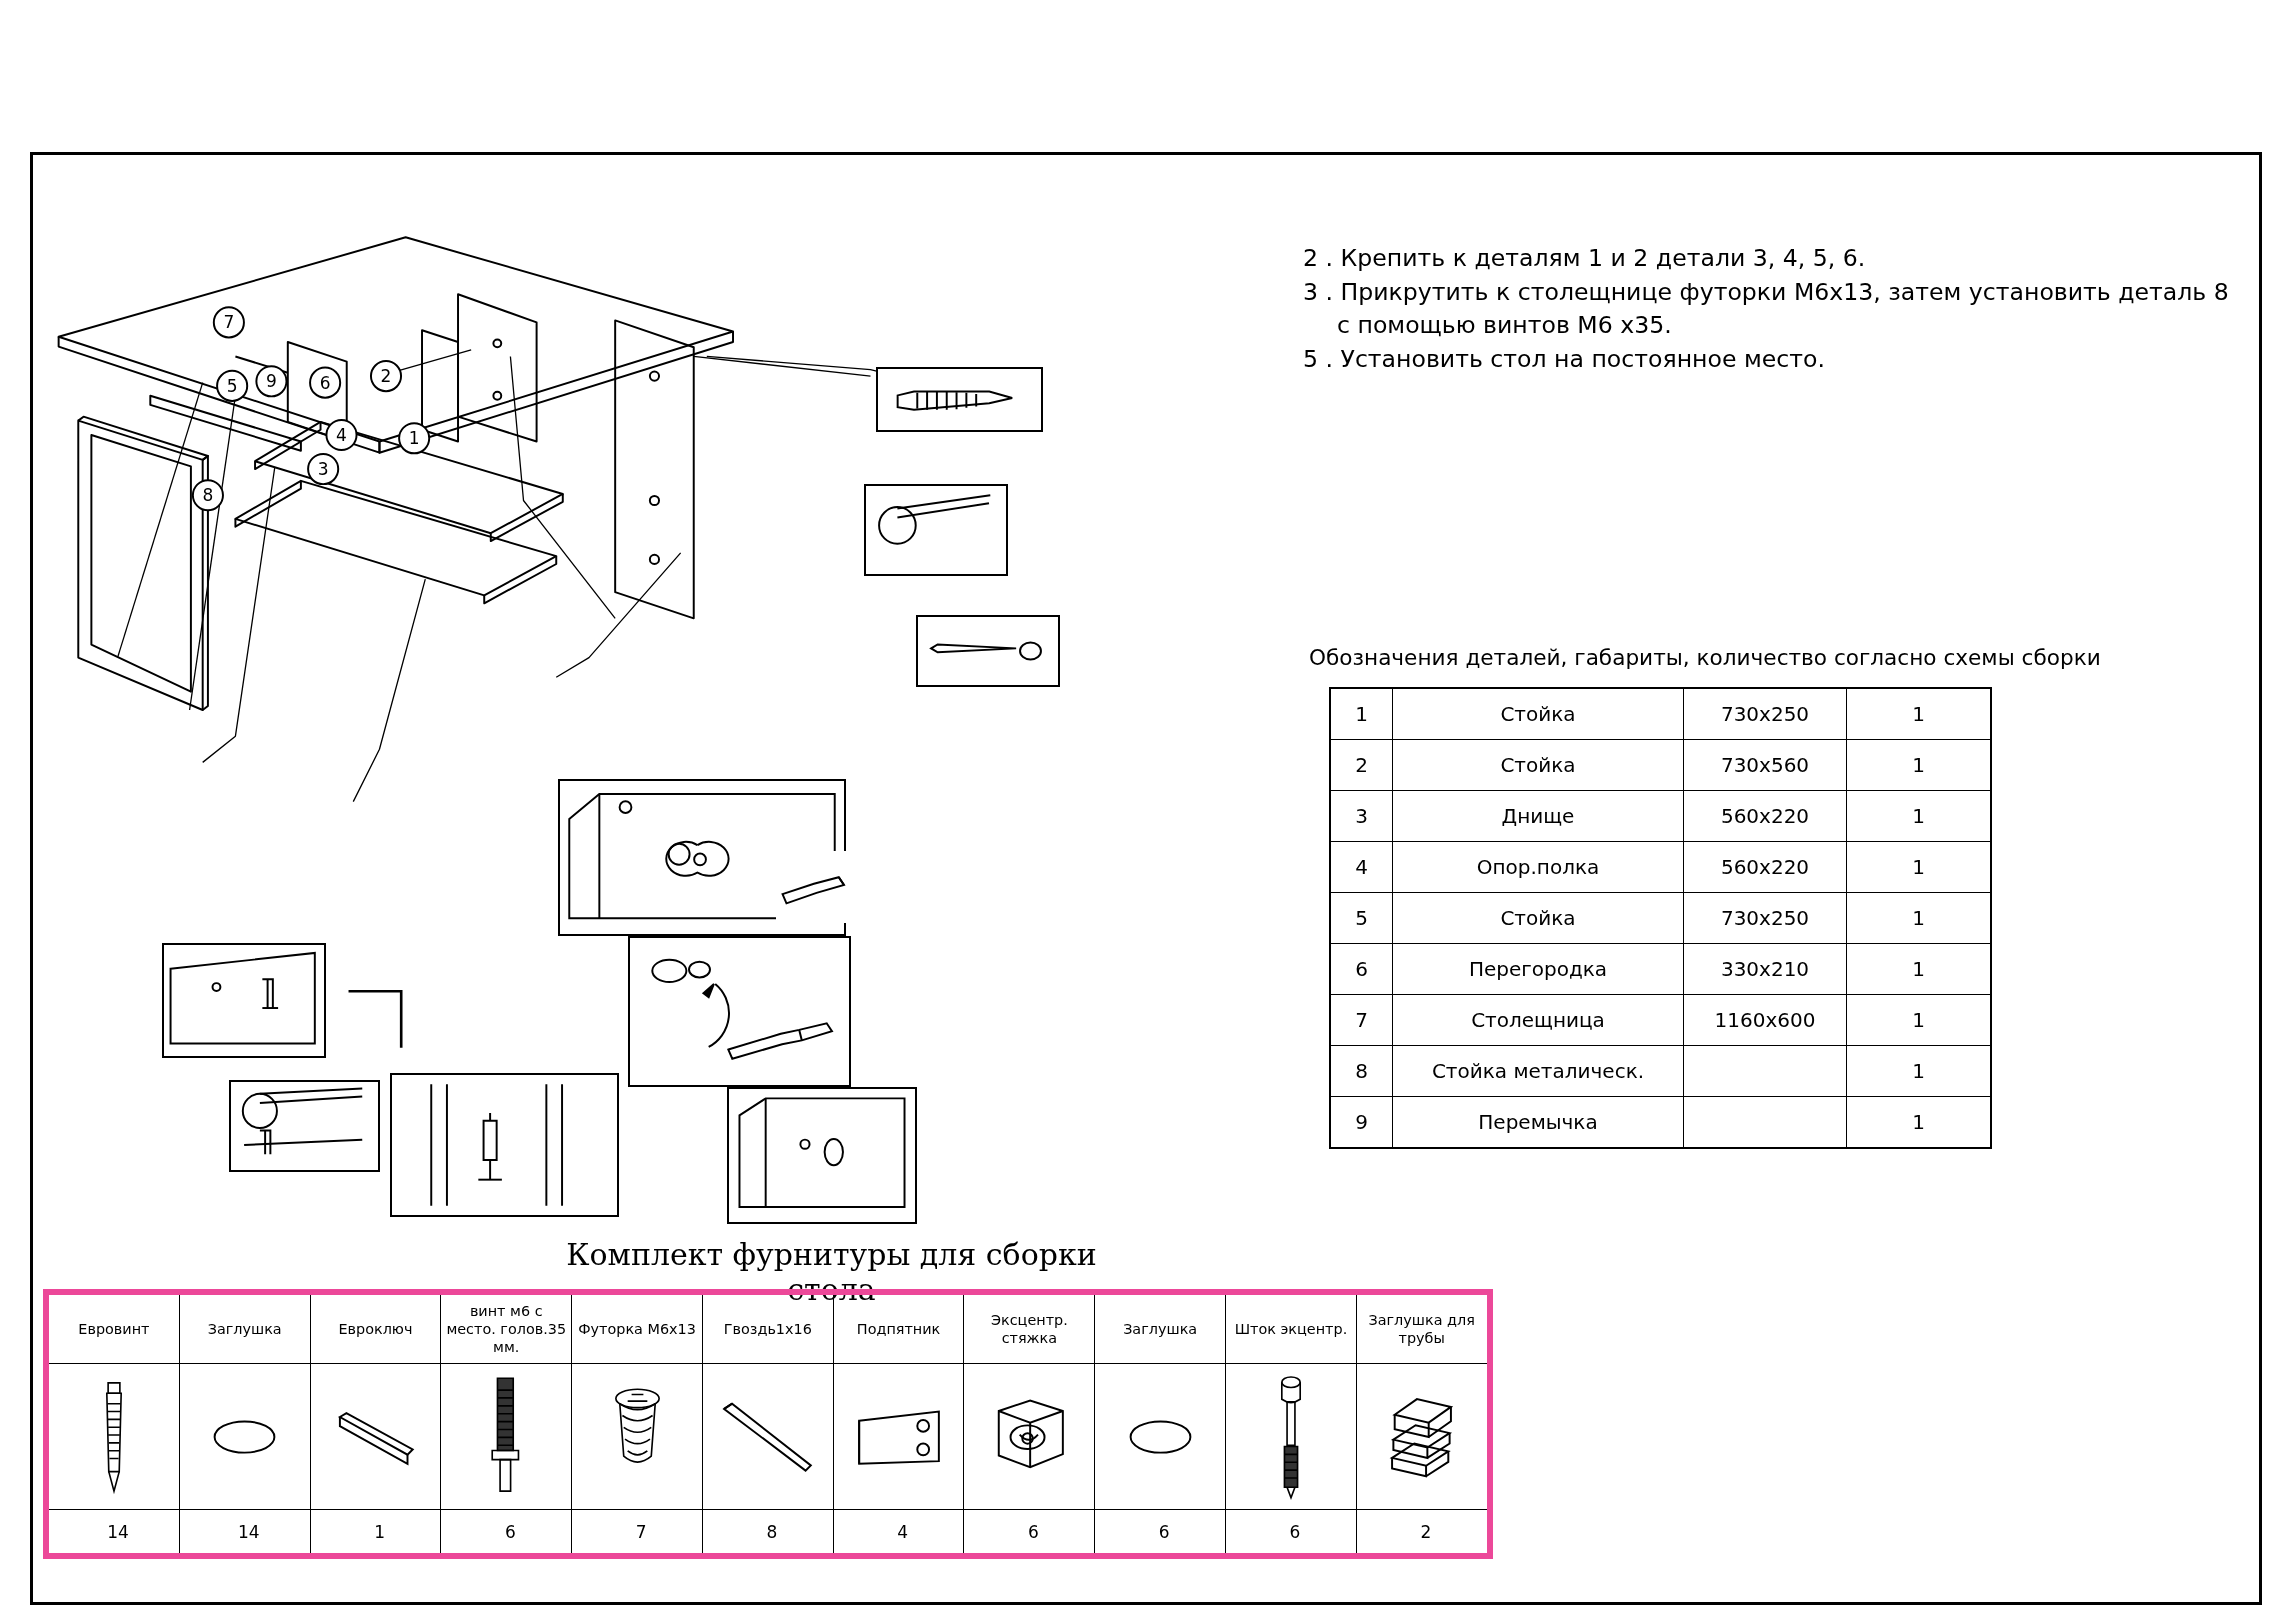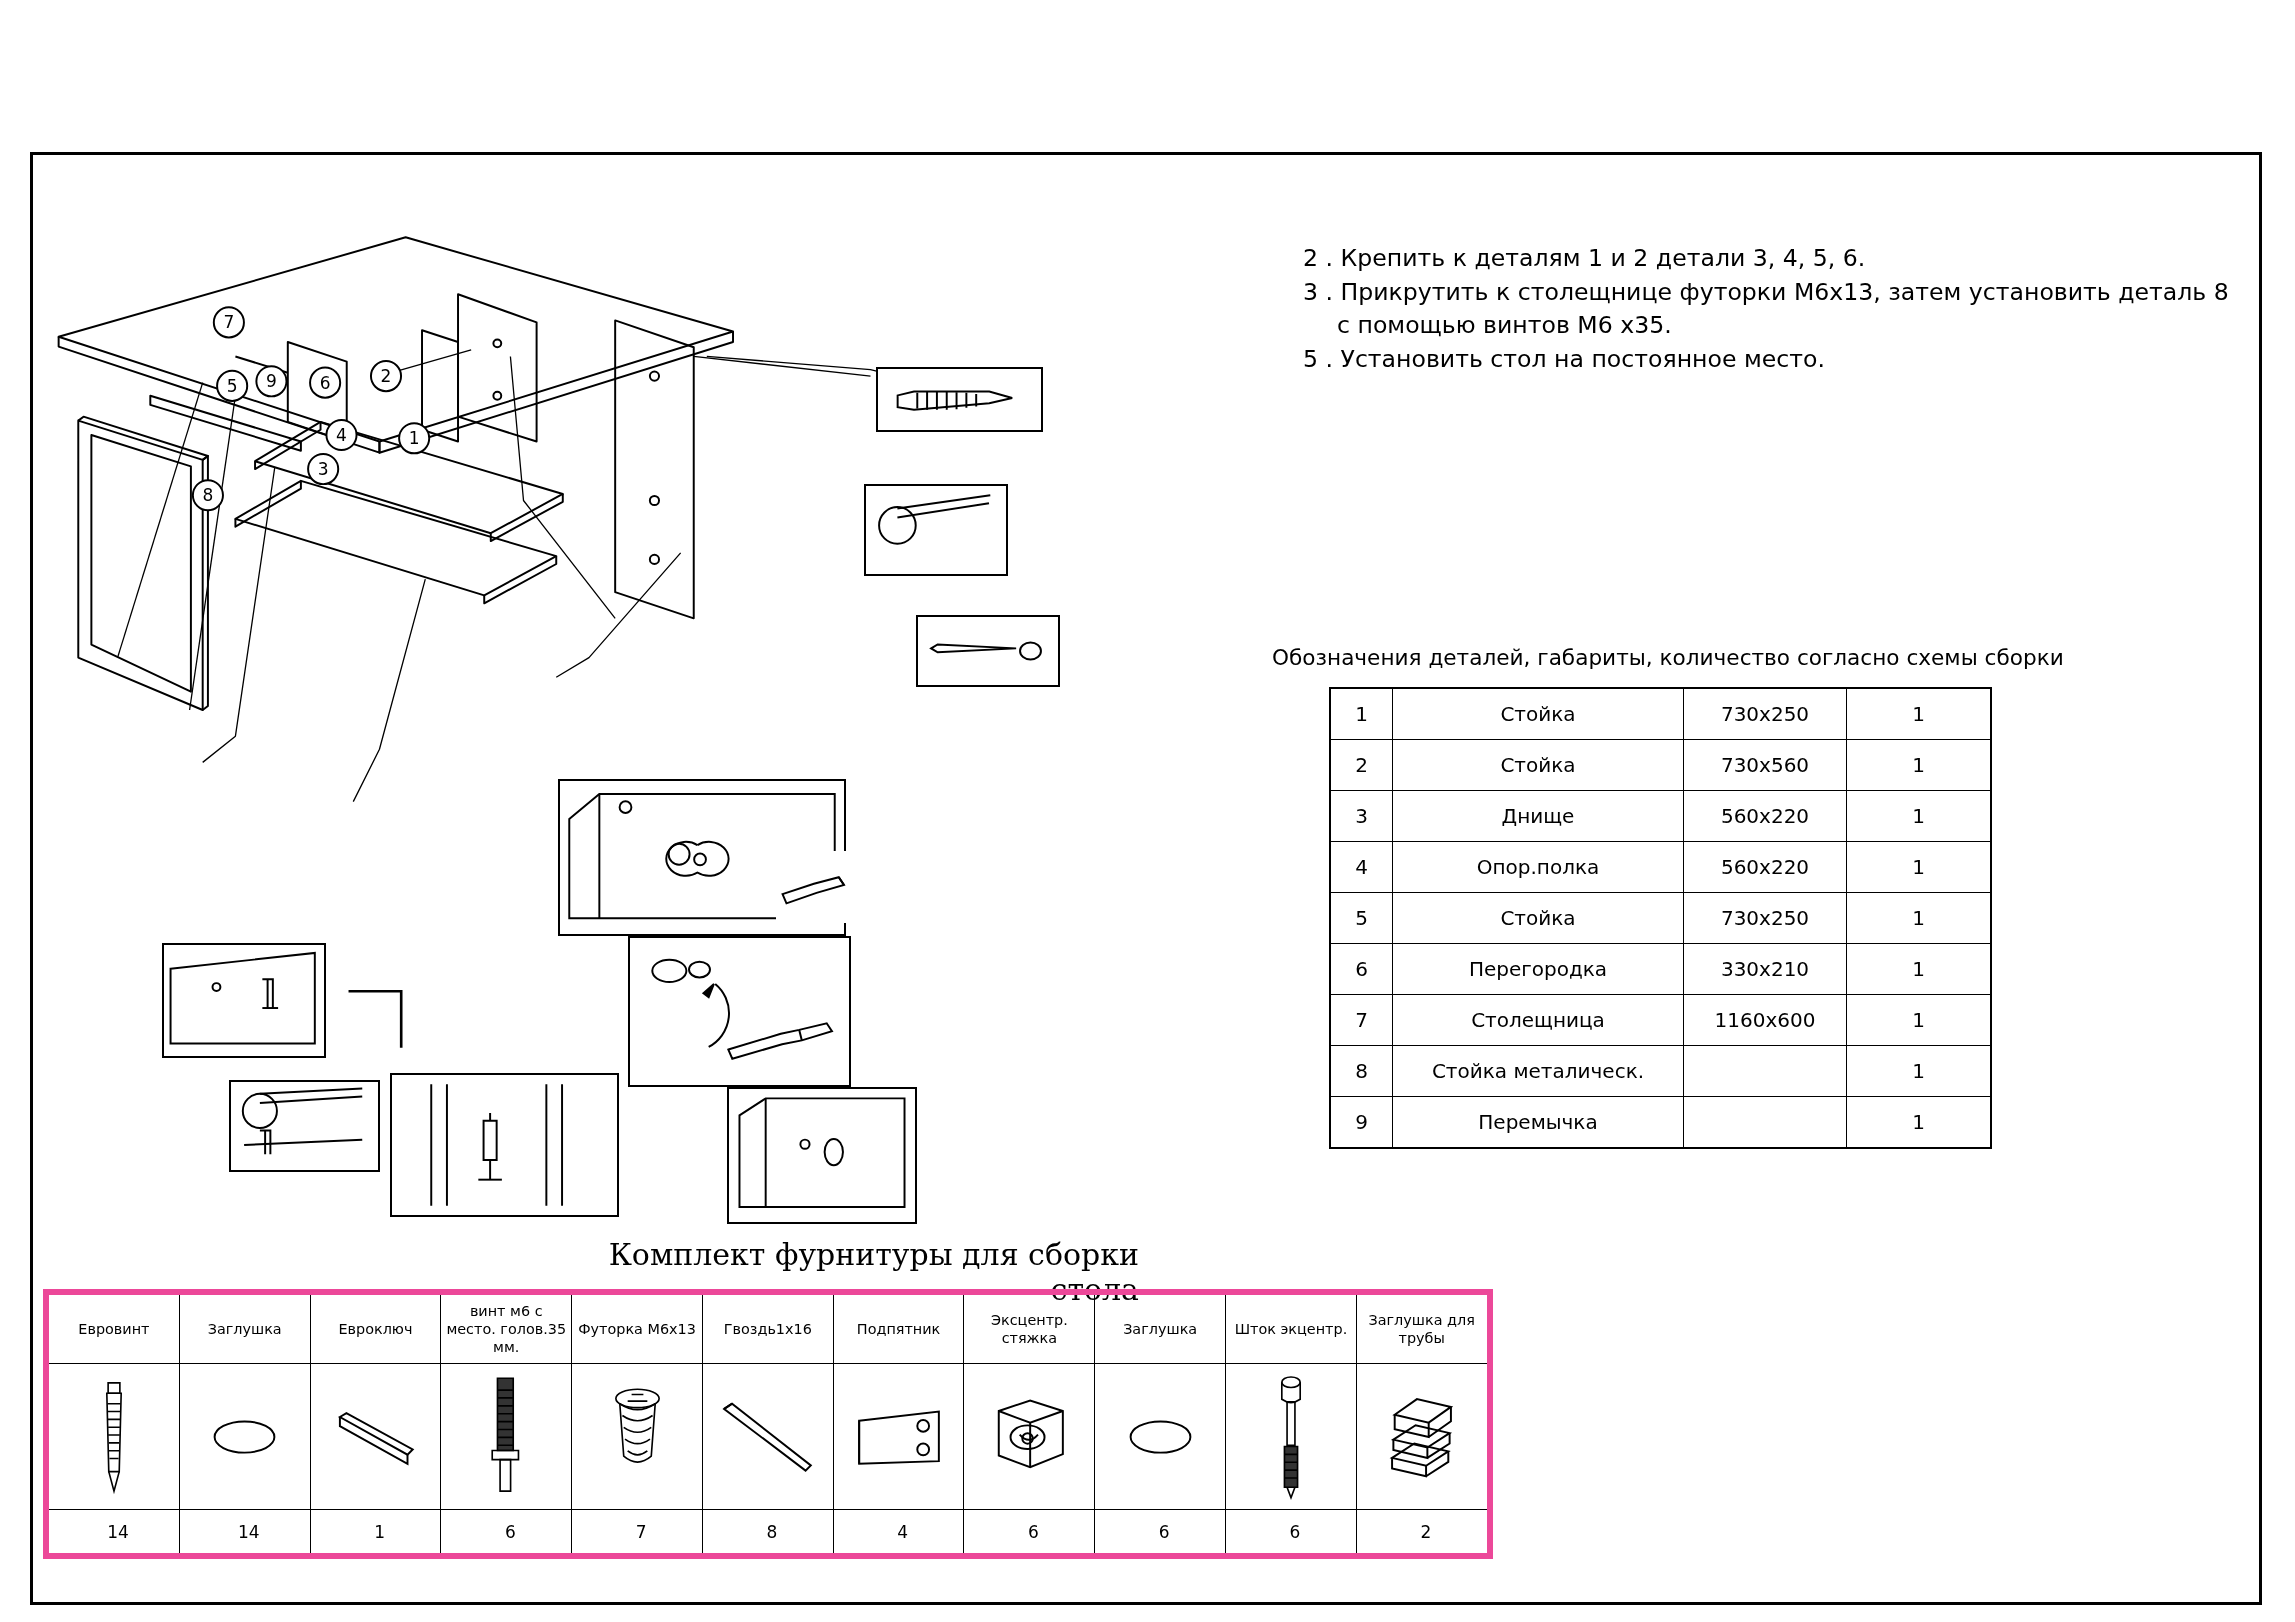--- a/index.html
+++ b/index.html
@@ -5,33 +5,33 @@
   html,body{margin:0;padding:0;background:#ffffff;}
   body{width:2295px;height:1623px;font-family:"DejaVu Sans",sans-serif;color:#000;position:relative;overflow:hidden;}
   .page{position:absolute;left:0;top:0;width:2295px;height:1623px;}
   .outer-border{position:absolute;left:30px;top:152px;width:2232px;height:1453px;border:3.3px solid #000;box-sizing:border-box;}
 
   
   .instructions{position:absolute;left:1303px;top:242px;width:916px;font-size:23.6px;line-height:1.42;}
   .instructions .line{white-space:pre;}
   .instructions .cont{padding-left:34px;}
 
-  .parts-caption{position:absolute;left:1272px;top:645px;font-size:21.6px;white-space:nowrap;}
+  .parts-caption{position:absolute;left:1309px;top:645px;font-size:21.6px;white-space:nowrap;}
 
   
   table{border-collapse:collapse;}
   .parts-table{position:absolute;left:1329px;top:687px;border:2px solid #000;}
   .parts-table td{border:1.3px solid #000;height:48px;font-size:20px;text-align:center;vertical-align:middle;}
   .parts-table td.c-num{width:59px;}
   .parts-table td.c-name{width:288px;}
   .parts-table td.c-dim{width:160px;}
   .parts-table td.c-qty{width:141px;}
 
   
-  .kit-title{position:absolute;left:524px;top:1237px;width:615px;text-align:right;font-size:30px;font-family:"DejaVu Serif",serif;}
+  .kit-title{position:absolute;left:524px;top:1237px;width:615px;text-align:center;font-size:30px;font-family:"DejaVu Serif",serif;}
   .kit-table{position:absolute;left:43px;top:1289px;border:6px solid #ec4899;}
   .kit-table td{border:1.3px solid #000;text-align:center;vertical-align:middle;}
   .kit-table tr.head td{height:63px;font-size:14.4px;line-height:1.25;padding:2.6px 3.9px;width:122px;}
   .kit-table tr.pic td{height:143px;}
   .kit-table tr.qty td{height:41px;font-size:17px;text-align:center;padding-left:9.2px;}
 
   .kit-pic{width:100%;height:137px;display:flex;align-items:center;justify-content:center;}
 
   
   .drawing{position:absolute;left:39px;top:160px;width:1244px;height:1100px;}

